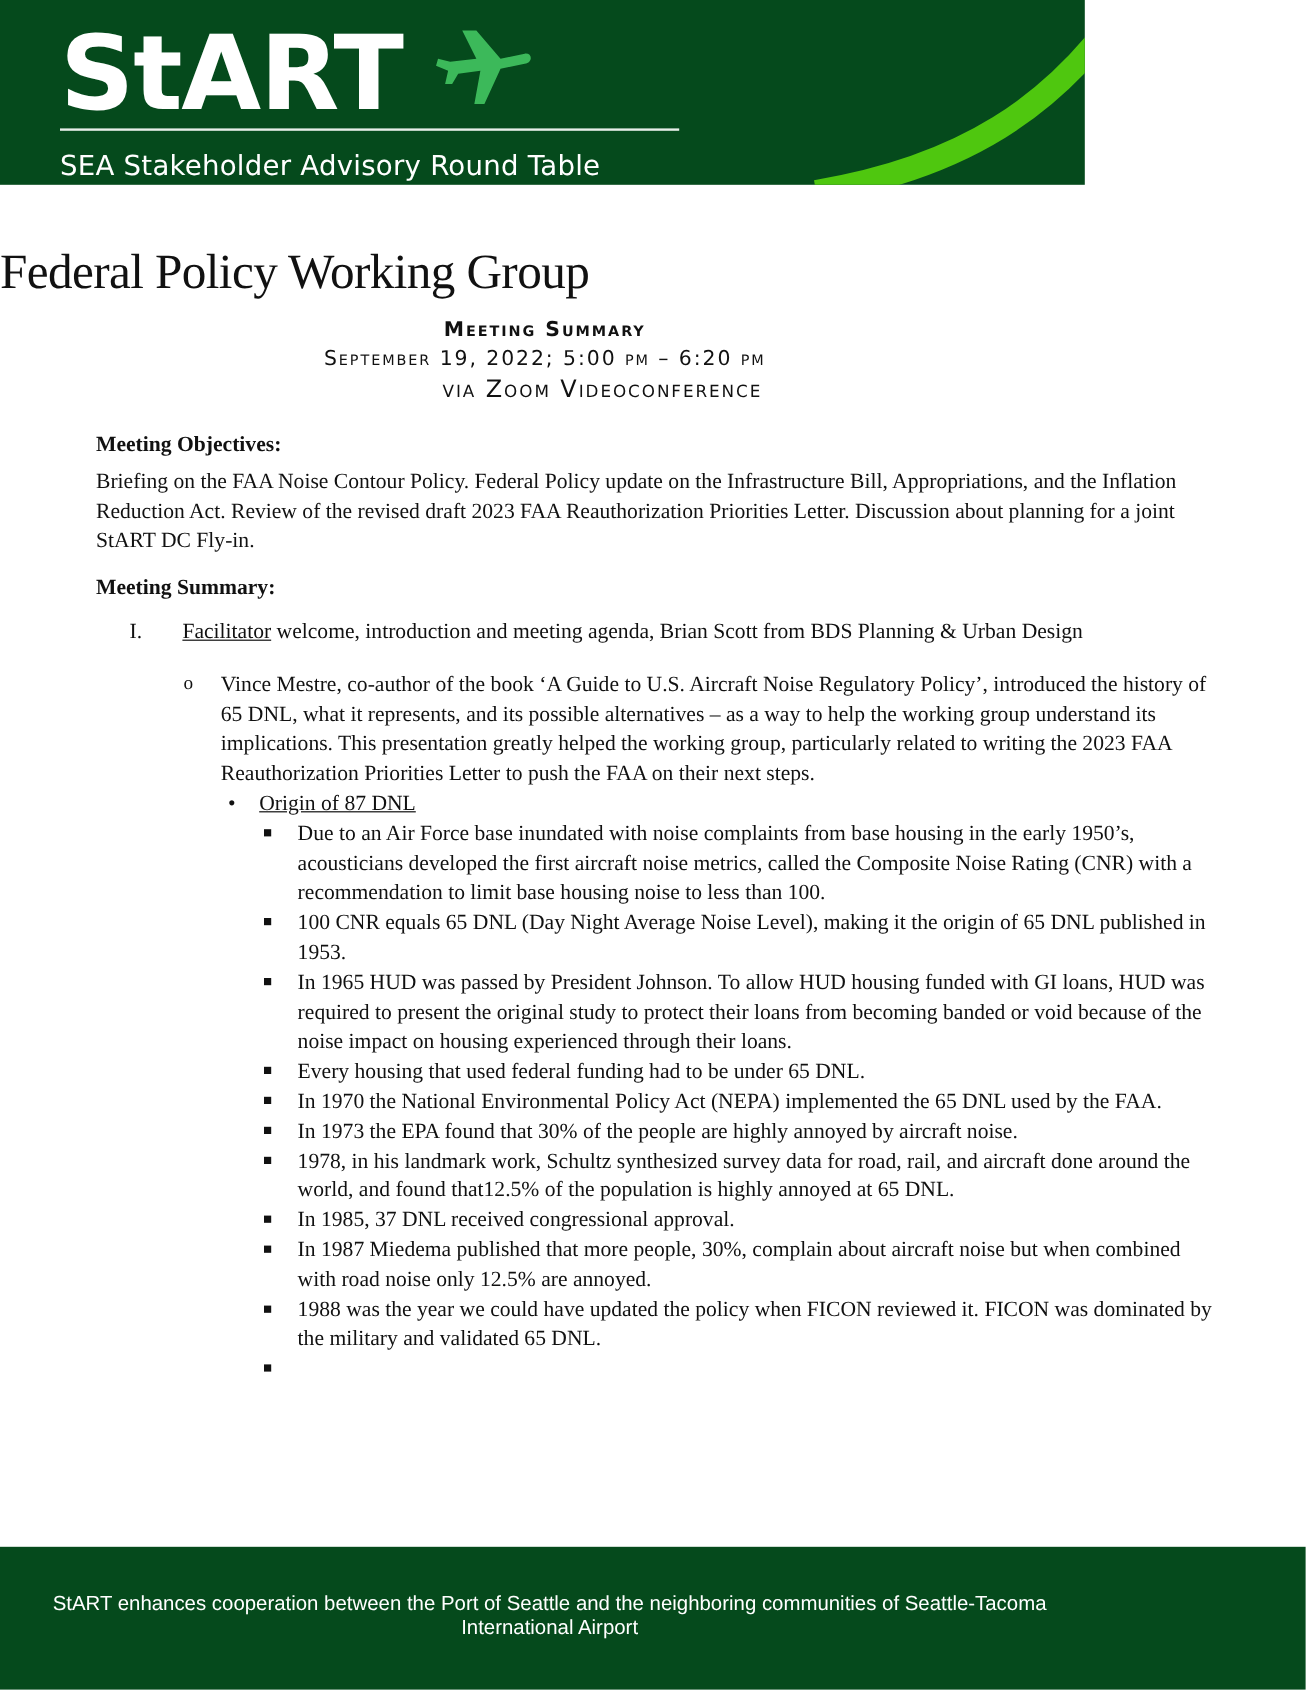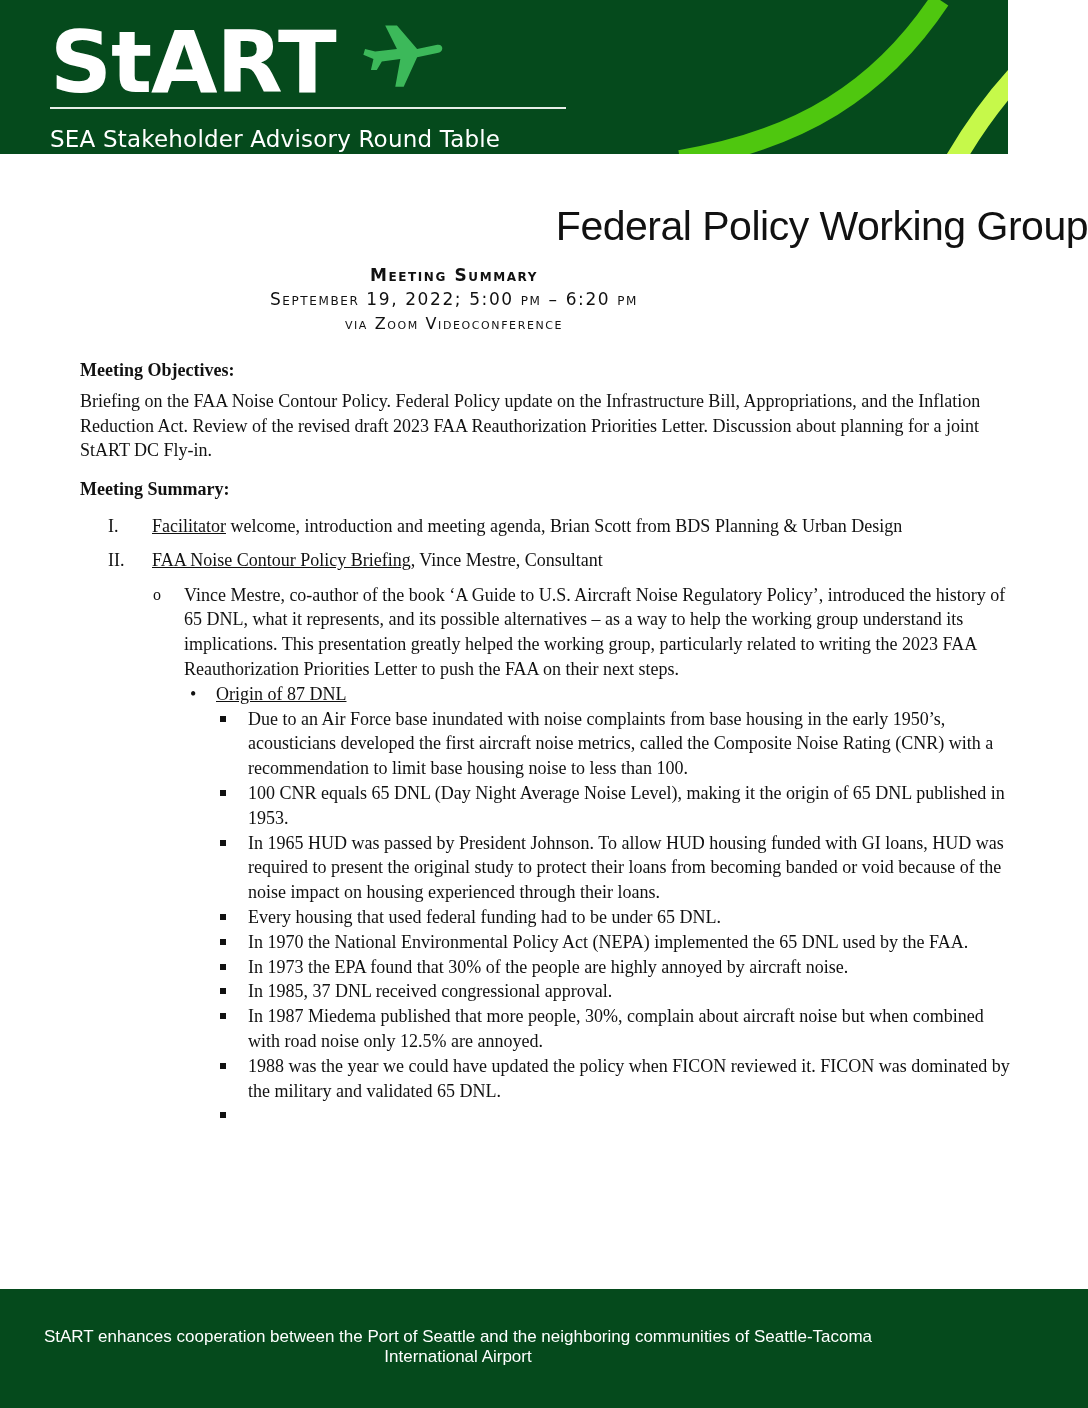--- a/index.html
+++ b/index.html
@@ -2,50 +2,50 @@
 <html><head>
   <meta charset="utf-8">
   <style>
     html, body { margin: 0; padding: 0; }
     body {
       width: 1088px; height: 1408px; position: relative; overflow: hidden;
       background: #ffffff; color: #111;
       font-family: "Liberation Sans", "DejaVu Sans", sans-serif;
     }
     .header {
-      position: absolute; left: 0; top: 0; width: 1008px; height: 154px;
+      position: absolute; left: 0; top: 0; width: 904px; height: 154px;
       background: #054a1c; overflow: hidden;
     }
     .header svg.arcs { position: absolute; left: 0; top: 0; }
     .logo-text {
       position: absolute; left: 50px; top: 14px;
       font-family: "DejaVu Sans", sans-serif; font-weight: bold;
       font-size: 86px; line-height: 96px; color: #ffffff; letter-spacing: -1px;
     }
     .plane { position: absolute; left: 360px; top: 20px; width: 84px; height: 78px; }
     .logo-rule {
       position: absolute; left: 50px; top: 107px; width: 516px; height: 2px; background: #e8efe9;
     }
     .logo-sub {
       position: absolute; left: 50px; top: 112px;
       font-family: "DejaVu Sans", sans-serif; font-size: 23px; line-height: 30px;
       color: #ffffff; letter-spacing: 0.2px; margin-top: 12px;
     }
     .title {
-      position: absolute; left: 0; width: 1088px; top: 200px; text-align: right;
-      font-family: Liberation Sans, sans-serif; font-weight: 200;
+      position: absolute; left: 0; width: 1088px; top: 200px; text-align: left;
+      font-family: Liberation Serif, serif; font-weight: 200;
       font-size: 41px; line-height: 52px; color: #111; letter-spacing: -0.5px;
     }
     .smallcaps {
       position: absolute; left: 0; width: 908px; text-align: center;
       font-family: "DejaVu Sans", sans-serif; font-variant: small-caps; letter-spacing: 1.6px;
     }
     .sub1 { top: 264px; font-size: 17px; font-weight: bold; line-height: 22px; }
     .sub2 { top: 288px; font-size: 17px; line-height: 22px; }
-    .sub3 { top: 313px; font-size: 16px; line-height: 22px; }
+    .sub3 { top: 313px; font-size: 20px; line-height: 22px; padding-left: 48px; }
     .content {
       position: absolute; left: 80px; top: 358px; width: 930px;
       font-family: Liberation Serif, serif; font-size: 18px; line-height: 24.8px; color: #111;
     }
     .h { font-weight: bold; font-size: 18px; margin: 0; }
     .p { margin: 6px 0 14px 0; }
     .level1 { position: relative; padding-left: 72px; margin: 0; }
     .level1 .num { position: absolute; left: 28px; top: 0; }
     .u { text-decoration: underline; }
     .lvl2 { position: relative; padding-left: 104px; margin-top: 6px; }
@@ -88,43 +88,39 @@
   <p class="h">Meeting Objectives:</p>
   <p class="p">Briefing on the FAA Noise Contour Policy. Federal Policy update on the Infrastructure Bill, Appropriations, and the Inflation Reduction Act. Review of the revised draft 2023 FAA Reauthorization Priorities Letter. Discussion about planning for a joint StART DC Fly-in.</p>
   <p class="h">Meeting Summary:</p>
   <div class="gap"></div>
 
   <div class="level1">
     <span class="num">I.</span>
     <span class="u">Facilitator</span><span> welcome, introduction and meeting agenda, Brian Scott from BDS Planning &amp; Urban Design</span>
   </div>
   <div class="gap" style="height:9px"></div>
-  <div class="level1">
-    <span class="num">II.</span>
-    <span class="u">FAA Noise Contour Policy Briefing</span><span>, Vince Mestre, Consultant</span>
-  </div>
 
   <div class="lvl2" style="margin-top:10px">
     <span class="mark">o</span>
     <span>Vince Mestre, co-author of the book ‘A Guide to U.S. Aircraft Noise Regulatory Policy’, introduced the history of 65 DNL, what it represents, and its possible alternatives – as a way to help the working group understand its implications. This presentation greatly helped the working group, particularly related to writing the 2023 FAA Reauthorization Priorities Letter to push the FAA on their next steps.</span>
   </div>
 
   <div class="lvl3">
     <span class="mark">•</span>
     <span class="u">Origin of 87 DNL</span>
   </div>
 
   <div id="points">
       <div class="lvl4"><span class="mark"></span><span>Due to an Air Force base inundated with noise complaints from base housing in the early 1950’s, acousticians developed the first aircraft noise metrics, called the Composite Noise Rating (CNR) with a recommendation to limit base housing noise to less than 100.</span></div>
       <div class="lvl4"><span class="mark"></span><span>100 CNR equals 65 DNL (Day Night Average Noise Level), making it the origin of 65 DNL published in 1953.</span></div>
       <div class="lvl4"><span class="mark"></span><span>In 1965 HUD was passed by President Johnson. To allow HUD housing funded with GI loans, HUD was required to present the original study to protect their loans from becoming banded or void because of the noise impact on housing experienced through their loans.</span></div>
       <div class="lvl4"><span class="mark"></span><span>Every housing that used federal funding had to be under 65 DNL.</span></div>
       <div class="lvl4"><span class="mark"></span><span>In 1970 the National Environmental Policy Act (NEPA) implemented the 65 DNL used by the FAA.</span></div>
       <div class="lvl4"><span class="mark"></span><span>In 1973 the EPA found that 30% of the people are highly annoyed by aircraft noise.</span></div>
-      <div class="lvl4"><span class="mark"></span></div>
+      <div class="lvl4"><span class="mark"></span><span>1978, in his landmark work, Schultz synthesized survey data for road, rail, and aircraft done around the world, and found that12.5% of the population is highly annoyed at 65 DNL.</span></div>
       <div class="lvl4"><span class="mark"></span><span>In 1985, 37 DNL received congressional approval.</span></div>
       <div class="lvl4"><span class="mark"></span><span>In 1987 Miedema published that more people, 30%, complain about aircraft noise but when combined with road noise only 12.5% are annoyed.</span></div>
       <div class="lvl4"><span class="mark"></span><span>1988 was the year we could have updated the policy when FICON reviewed it. FICON was dominated by the military and validated 65 DNL.</span></div>
       <div class="lvl4"><span class="mark"></span></div>
     </div>
 </div>
 
 <div class="footer">
   <div class="footer-text">StART enhances cooperation between the Port of Seattle and the neighboring communities of Seattle-Tacoma International Airport</div>
 </div>

